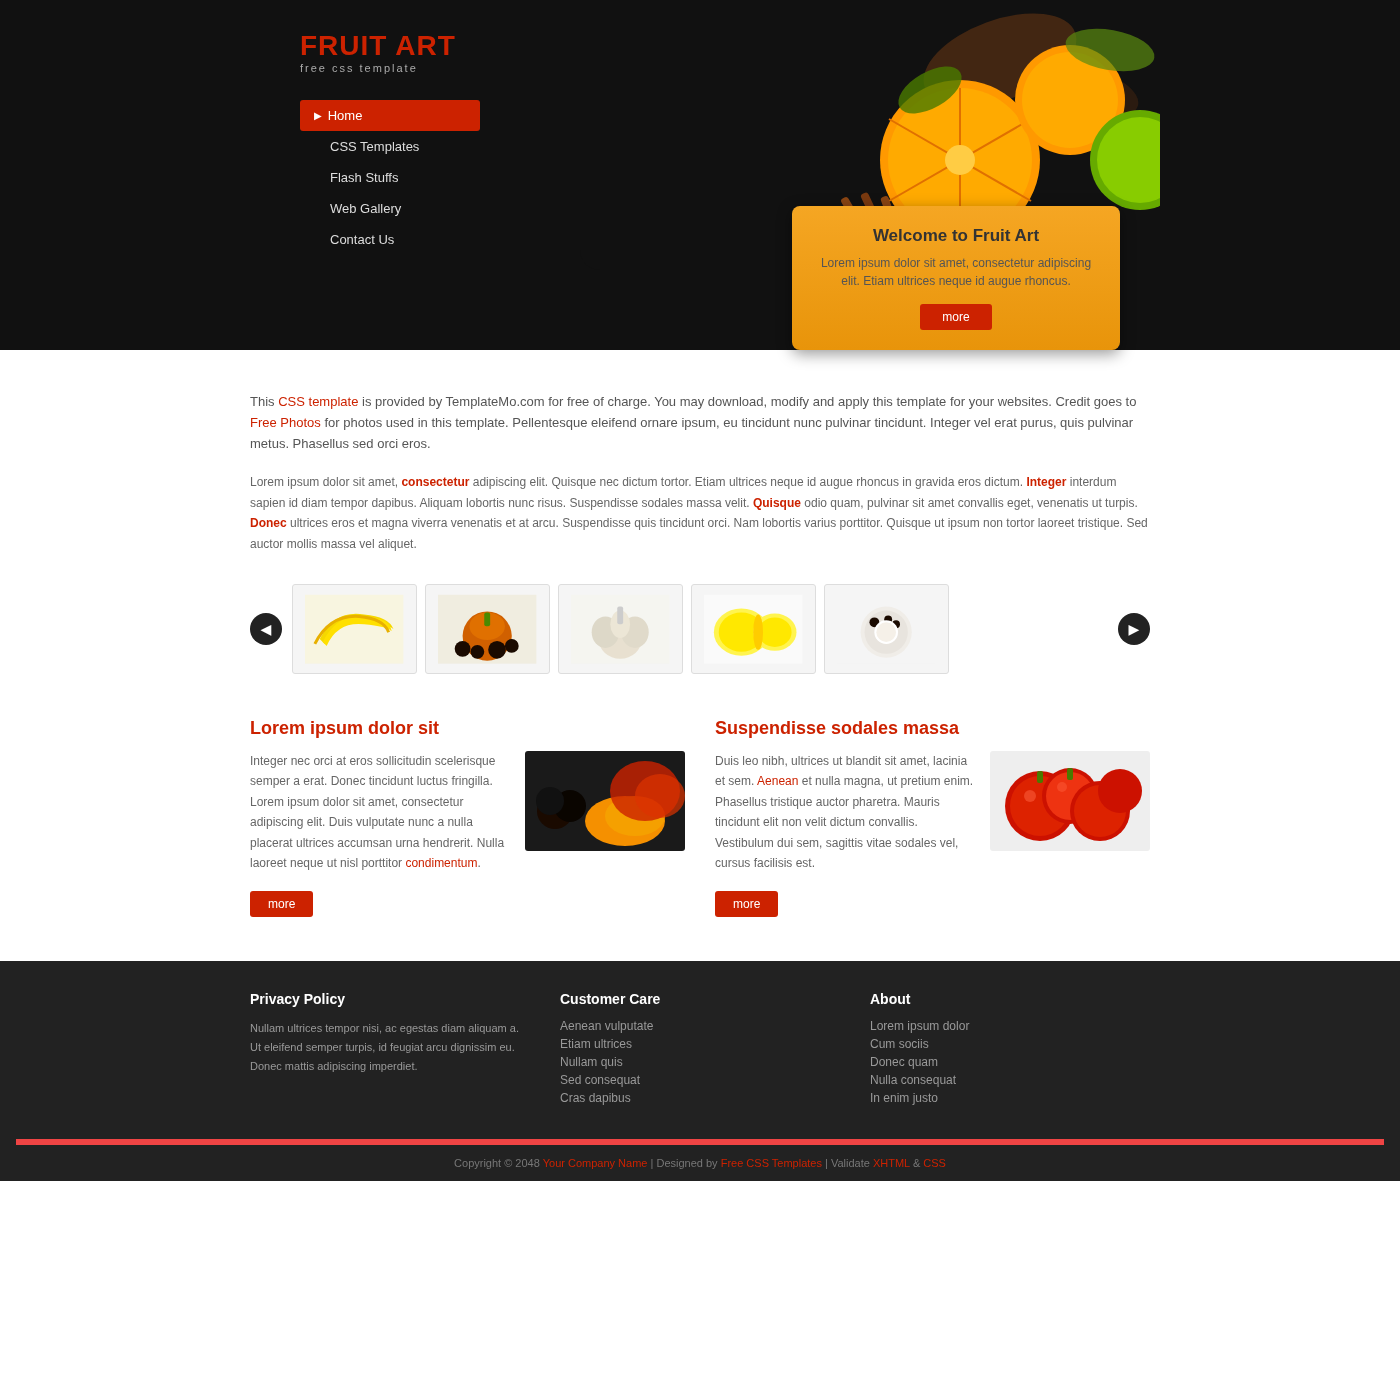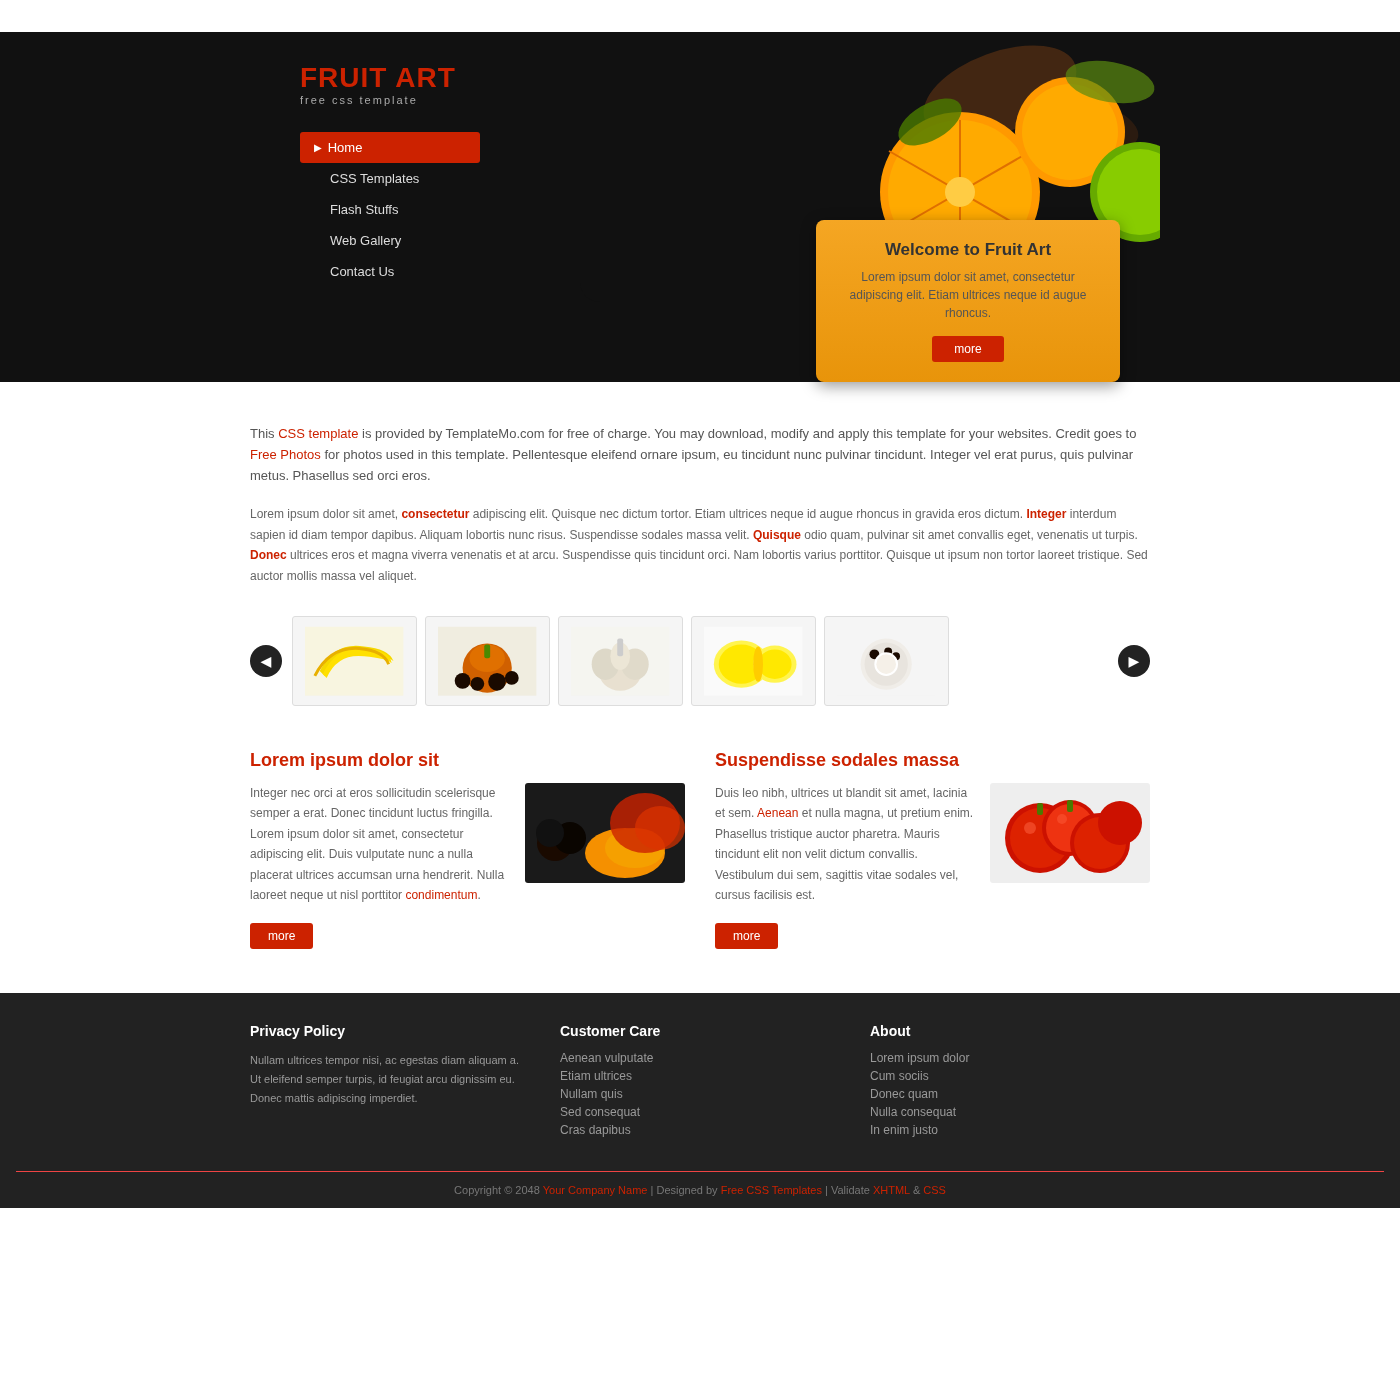--- a/index.html
+++ b/index.html
@@ -3,21 +3,20 @@
   <meta charset="utf-8">
   <style>
     * { margin: 0; padding: 0; box-sizing: border-box; }
     body { font-family: Arial, sans-serif; font-size: 13px; color: #333; background: #fff; }
 
     
     .header-wrap {
       background: #111;
       width: 100%;
       padding-bottom: 30px;
-      margin-top: 32px;
     }
     .header-inner {
       max-width: 920px;
       margin: 0 auto;
       position: relative;
       min-height: 320px;
     }
     .logo {
       padding: 30px 0 10px 60px;
     }
@@ -80,21 +79,21 @@
     .fruit-svg {
       width: 100%;
       height: 100%;
     }
 
     
     .welcome-box {
       position: absolute;
       bottom: -30px;
       right: 40px;
-      width: 304px;
+      width: 328px;
       background: linear-gradient(180deg, #f5a623 0%, #e8940a 100%);
       border-radius: 8px;
       padding: 20px 24px;
       box-shadow: 0 4px 15px rgba(0,0,0,0.4);
     }
     .welcome-title {
       font-size: 17px;
       font-weight: bold;
       color: #333;
       text-align: center;
@@ -251,21 +250,21 @@
       line-height: 1.7;
     }
     .footer-link {
       display: block;
       font-size: 12px;
       color: #999;
       text-decoration: none;
       margin-bottom: 4px;
     }
     .footer-bottom {
-      border-top: 1px solid #ef4444;
+      border-top: 6px solid #ef4444;
       padding: 12px 10px;
       text-align: center;
       font-size: 11px;
       color: #777;
     }
     .footer-bottom a { color: #cc2200; text-decoration: none; }
 
     
     .clearfix::after { content: ''; display: table; clear: both; }
   </style>

